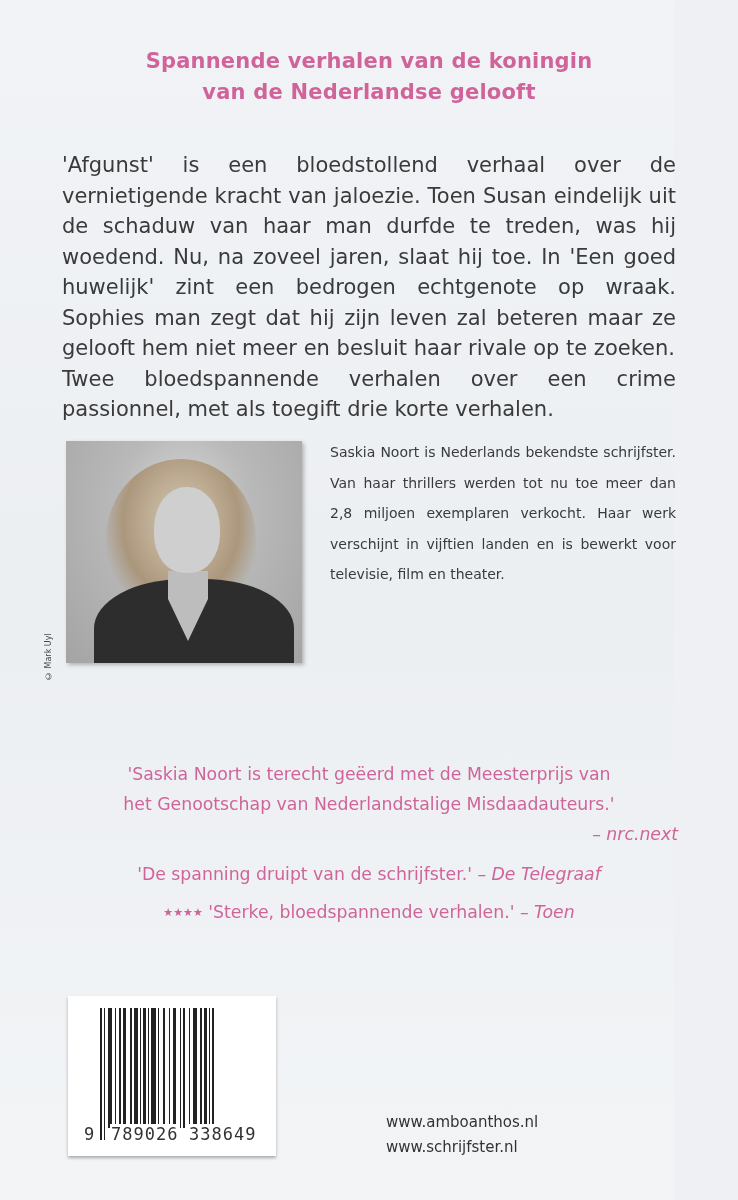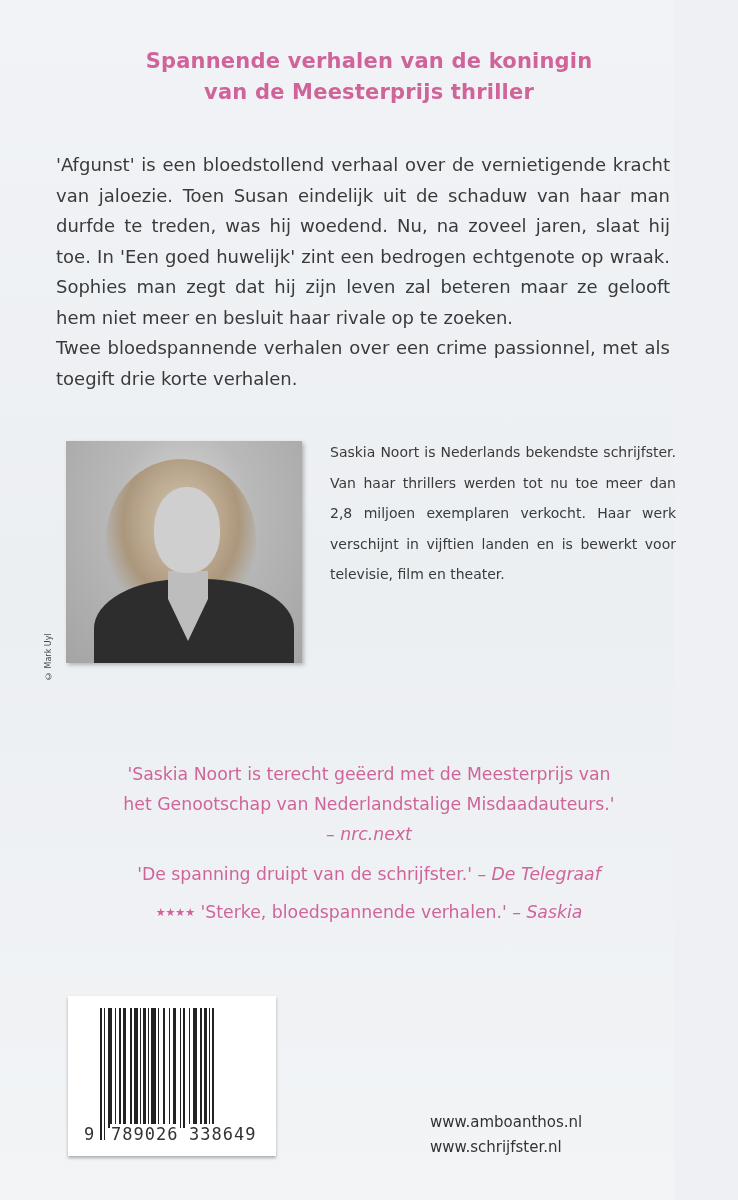--- a/index.html
+++ b/index.html
@@ -12,22 +12,22 @@
   .page {
     position:absolute; left:0; top:0; width:674px; height:1200px;
     background: linear-gradient(180deg,#f1f3f6 0%,#eceff2 50%,#f2f4f6 100%);
   }
   .headline {
     position:absolute; left:0; width:738px; top:46px;
     text-align:center; font-weight:bold; font-size:21px; line-height:31px;
     color:#d0649a; letter-spacing:0.2px;
   }
   .blurb {
-    position:absolute; left:56px; top:150px; width:614px;
-    font-size:18px; line-height:30.5px; color:#3a3a3a;
+    position:absolute; left:62px; top:150px; width:614px;
+    font-size:21px; line-height:30.5px; color:#3a3a3a;
     text-align:justify;
   }
   .blurb p { margin:0; }
   .photo {
     position:absolute; left:66px; top:441px; width:236px; height:222px;
     background: radial-gradient(ellipse at 50% 32%, #d9d9d9 0%, #b9b9b9 40%, #a4a4a4 100%);
     overflow:hidden;
     box-shadow: 2px 2px 4px rgba(0,0,0,0.25);
   }
   .photo .hair {
@@ -68,21 +68,21 @@
   }
   .quote1 .src { font-style:italic; }
   .quote2 {
     position:absolute; left:60px; top:862px; width:618px;
     text-align:center; font-size:17.3px; line-height:24px; color:#d0649a;
   }
   .quote3 {
     position:absolute; left:60px; top:900px; width:618px;
     text-align:center; font-size:17.3px; line-height:24px; color:#d0649a;
   }
-  .src { font-style:italic; }
+  .src { font-style:italic;text-align:right; }
   .stars { font-size:11px; letter-spacing:0px; vertical-align:2px; }
   .barcode-box {
     position:absolute; left:68px; top:996px; width:208px; height:160px;
     background:#fff;
     box-shadow: 0 2px 3px rgba(0,0,0,0.3);
   }
   .bars {
     position:absolute; left:32px; top:12px; width:170px; height:130px;
     display:flex; align-items:flex-start;
   }
@@ -90,31 +90,31 @@
   .bars span.long { height:132px; }
   .isbn {
     position:absolute; left:0; top:128px; width:208px;
     font-family:"DejaVu Sans Mono", monospace; font-size:17px; color:#333;
   }
   .isbn .first { position:absolute; left:16px; }
   .isbn .mid1 { position:absolute; left:42px; background:#fff; padding:0 1px; letter-spacing:1px; }
   .isbn .mid2 { position:absolute; left:120px; background:#fff; padding:0 1px; letter-spacing:1px; }
   .urls {
     position:absolute; left:386px; top:1110px;
-    font-size:15px; line-height:25px; color:#333;margin-left:44px;
+    font-size:15px; line-height:25px; color:#333;
   }
 </style>
 </head>
 <body>
 
 <div class="page">
 
   <div class="headline">
     <div>Spannende verhalen van de koningin</div>
-    <div>van de Meesterprijs thriller</div>
+    <div>van de Nederlandse gelooft</div>
   </div>
 
   <div class="blurb">
     <p>'Afgunst' is een bloedstollend verhaal over de vernietigende kracht van jaloezie. Toen Susan eindelijk uit de schaduw van haar man durfde te treden, was hij woedend. Nu, na zoveel jaren, slaat hij toe. In 'Een goed huwelijk' zint een bedrogen echtgenote op wraak. Sophies man zegt dat hij zijn leven zal beteren maar ze gelooft hem niet meer en besluit haar rivale op te zoeken.</p>
     <p>Twee bloedspannende verhalen over een crime passionnel, met als toegift drie korte verhalen.</p>
   </div>
 
   <div class="credit">© Mark Uyl</div>
 
   <div class="photo">
@@ -130,21 +130,21 @@
     <div>'Saskia Noort is terecht geëerd met de Meesterprijs van</div>
     <div>het Genootschap van Nederlandstalige Misdaadauteurs.'</div>
     <div class="src">– nrc.next</div>
   </div>
 
   <div class="quote2">
     <span>'De spanning druipt van de schrijfster.' </span><span class="src">– De Telegraaf</span>
   </div>
 
   <div class="quote3">
-    <span class="stars">★★★★</span><span> 'Sterke, bloedspannende verhalen.' </span><span class="src">– Saskia</span>
+    <span class="stars">★★★★</span><span> 'Sterke, bloedspannende verhalen.' </span><span class="src">– Toen</span>
   </div>
 
   <div class="barcode-box">
     <div class="bars">
       <span class="long" style="width:2px;margin-right:2px"></span>
       <span class="long" style="width:1px;margin-right:3px"></span>
       <span style="width:4px;margin-right:3px"></span>
       <span style="width:1px;margin-right:3px"></span>
       <span style="width:2px;margin-right:2px"></span>
       <span style="width:3px;margin-right:4px"></span>

